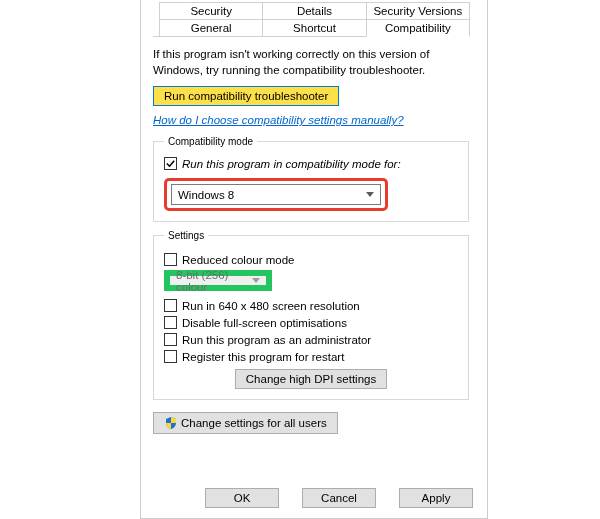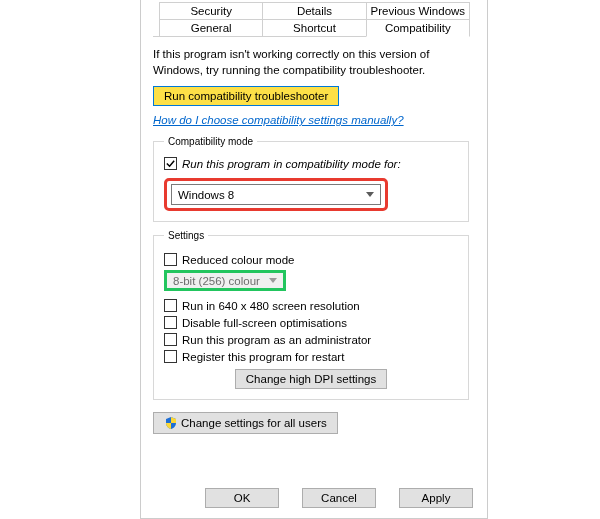--- a/index.html
+++ b/index.html
@@ -120,24 +120,24 @@
       border: 1px solid #7a7a7a;
       background: #fff;
       display: flex;
       align-items: center;
       justify-content: space-between;
       padding: 2px 6px;
       height: 21px;
       width: 210px;
     }
     .select.disabled {
-      border: 3px solid #22c55e;
+      border: 6px solid #22c55e;
       background: #f0f0f0;
       color: #6d6d6d;
-      width: 122px;
+      width: 108px;
     }
     .red-box {
       border: 3px solid #e83a2f;
       border-radius: 5px;
       padding: 3px 4px;
       margin-top: 2px;
       display: inline-block;
     }
     .chev-down {
       border-left: 4px solid transparent;
@@ -168,21 +168,21 @@
     }
   </style>
 </head>
 <body>
 
 <div class="dialog">
   <div class="tabs">
     <div class="tab-row">
       <div class="tab">Security</div>
       <div class="tab">Details</div>
-      <div class="tab">Previous Windows</div>
+      <div class="tab">Security Versions</div>
     </div>
     <div class="tab-row">
       <div class="tab">General</div>
       <div class="tab">Shortcut</div>
       <div class="tab active">Compatibility</div>
     </div>
   </div>
 
   <div class="content-wrap">
     <div class="intro">If this program isn't working correctly on this version of Windows, try running the compatibility troubleshooter.</div>

